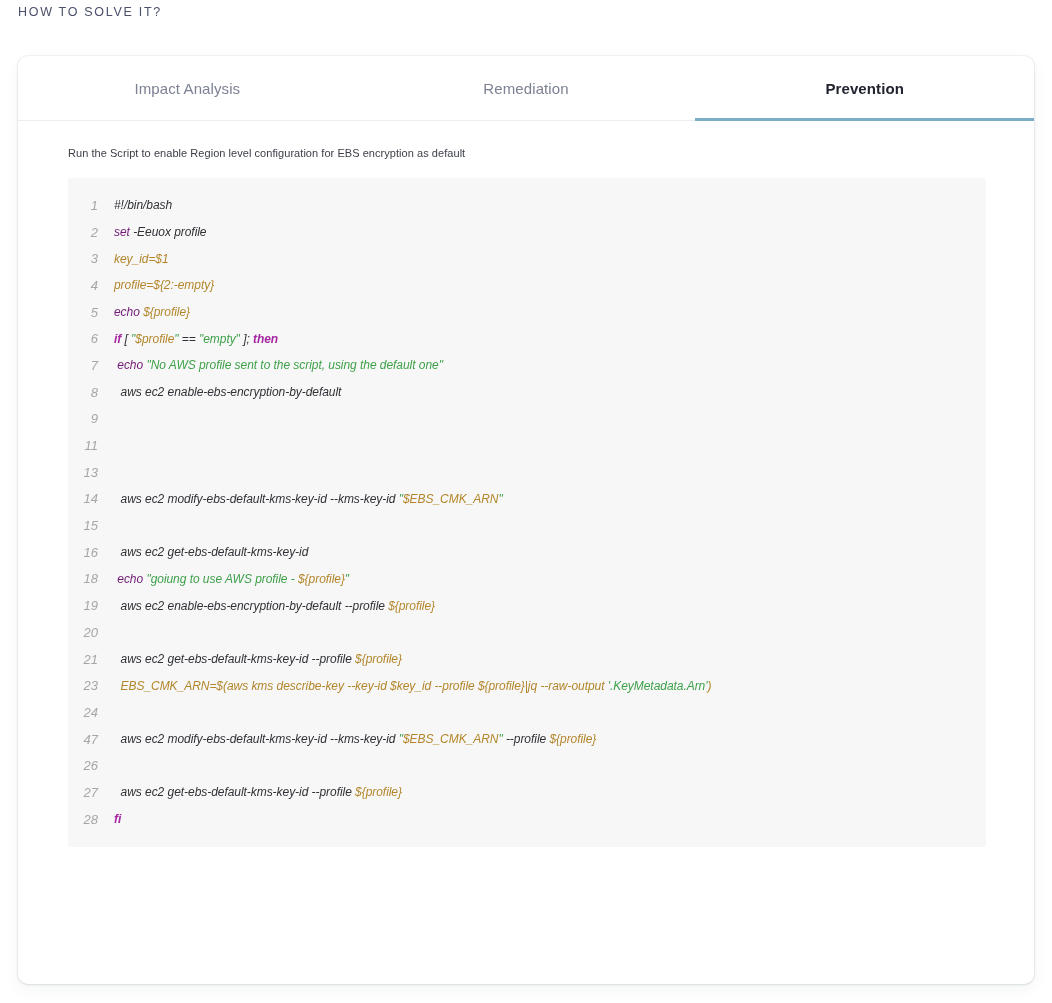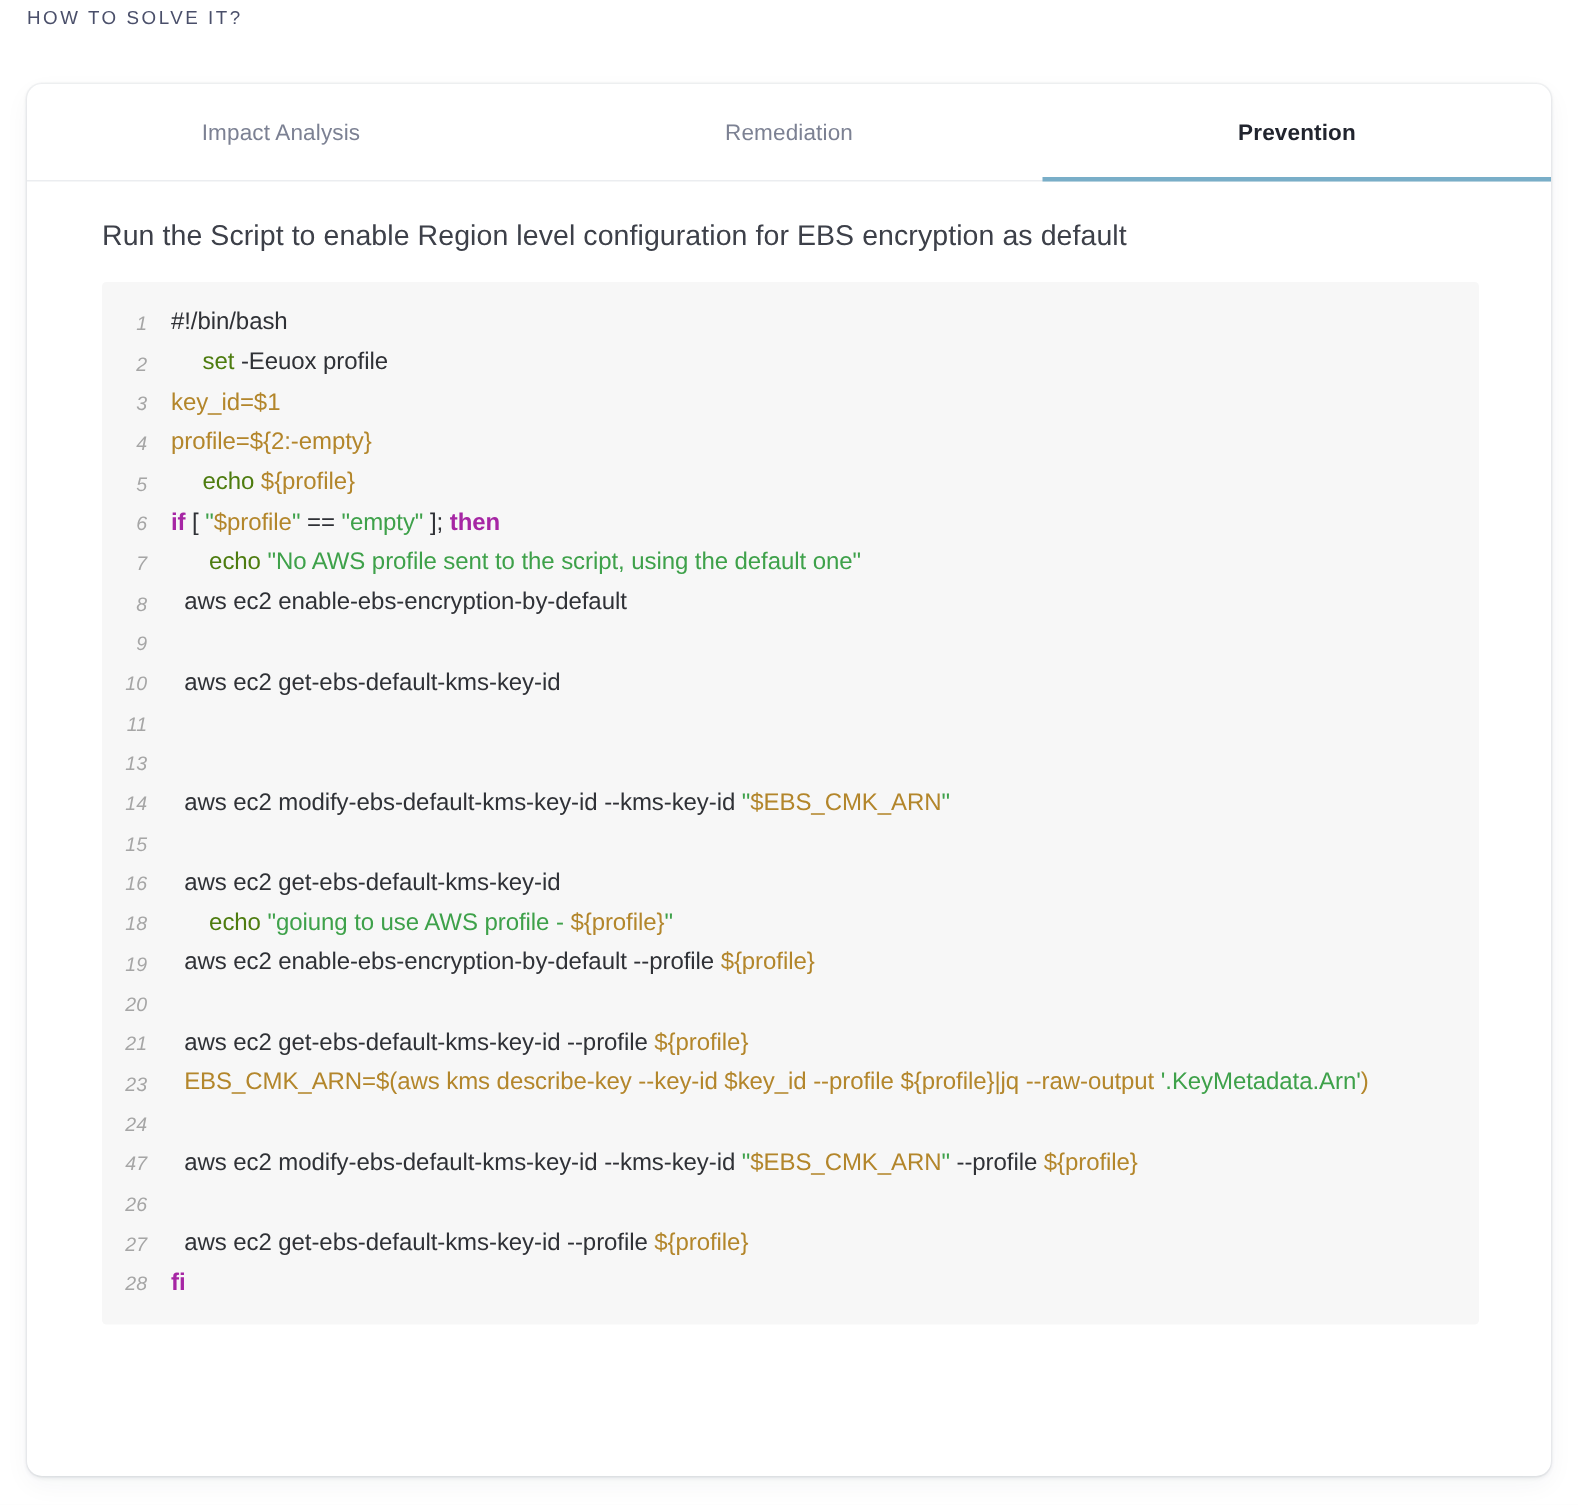--- a/index.html
+++ b/index.html
@@ -78,21 +78,21 @@
     bottom: -1px;
     height: 3px;
     background: #79aec8;
   }
 
   
   .tab-panel {
     padding: 26px 28px 0 50px;
   }
   .panel-desc {
-    font-size: 19px;
+    font-size: 11px;
     color: #3d4049;
     margin: 0 0 19px 0;
     letter-spacing: 0.05px;
   }
 
   
   .code-block {
     background: #f7f7f7;
     border-radius: 3px;
     padding: 14px 0 14px 0;
@@ -110,31 +110,32 @@
     text-align: right;
     padding: 0 16px 0 0;
     font-size: 13px;
     font-style: italic;
     color: #a6a6a6;
     vertical-align: middle;
     user-select: none;
     white-space: nowrap;
   }
   .lc {
-    font-size: 16px;
+    font-size: 12px;
     color: #2f3136;
     vertical-align: middle;
     white-space: pre;
     padding: 0;
     letter-spacing: -0.05px;
+    font-style: italic;
   }
 
   
   .t-kw   { color: #a626a4; font-weight: 700; }  
-  .t-bi   { color: #4d7c0f; margin-left: 21px; }                    
+  .t-bi   { color: #701a75; }                    
   .t-var  { color: #b3862b; }                    
   .t-str  { color: #3ea14a; }                    
   .t-plain{ color: #2f3136; }
 </style>
 </head>
 <body>
 
 <div id="page-root">
 
   <div class="section-heading">HOW TO SOLVE IT?</div>
@@ -184,24 +185,20 @@
               </tr>
               <tr>
                 <td class="ln">8</td>
                 <td class="lc"><span class="t-plain">  aws ec2 enable-ebs-encryption-by-default</span></td>
               </tr>
               <tr>
                 <td class="ln">9</td>
                 <td class="lc">&nbsp;</td>
               </tr>
               <tr>
-                <td class="ln">10</td>
-                <td class="lc"><span class="t-plain">  aws ec2 get-ebs-default-kms-key-id</span></td>
-              </tr>
-              <tr>
                 <td class="ln">11</td>
                 <td class="lc">&nbsp;</td>
               </tr>
               <tr>
                 <td class="ln">13</td>
                 <td class="lc">&nbsp;</td>
               </tr>
               <tr>
                 <td class="ln">14</td>
                 <td class="lc"><span class="t-plain">  aws ec2 modify-ebs-default-kms-key-id --kms-key-id </span><span class="t-str">"</span><span class="t-var">$EBS_CMK_ARN</span><span class="t-str">"</span></td>

